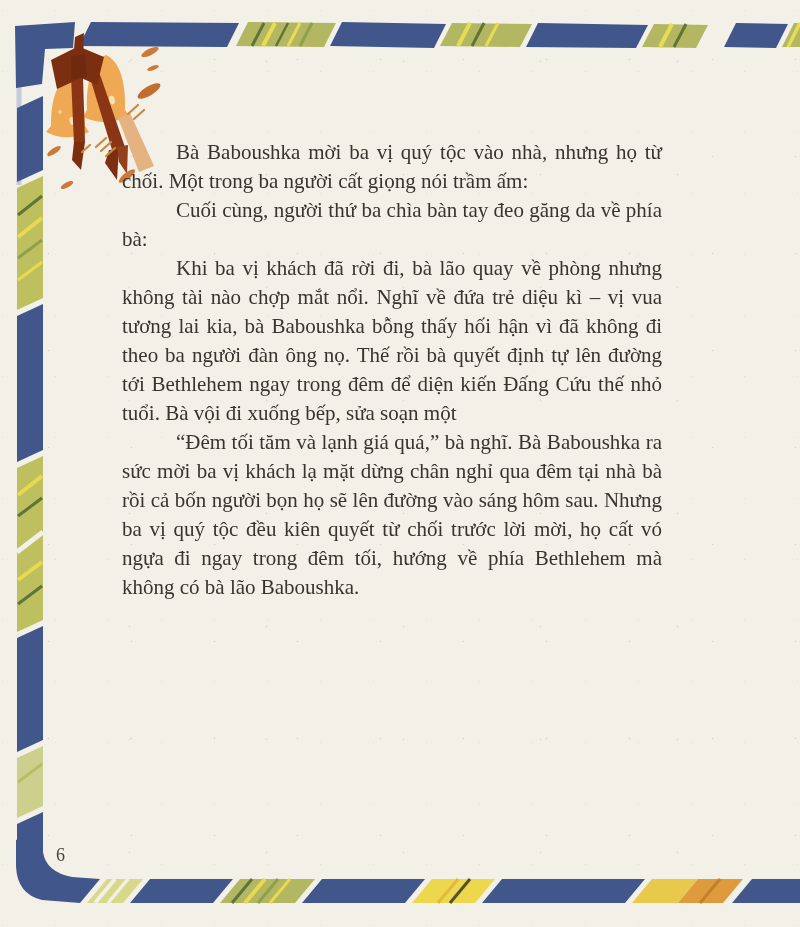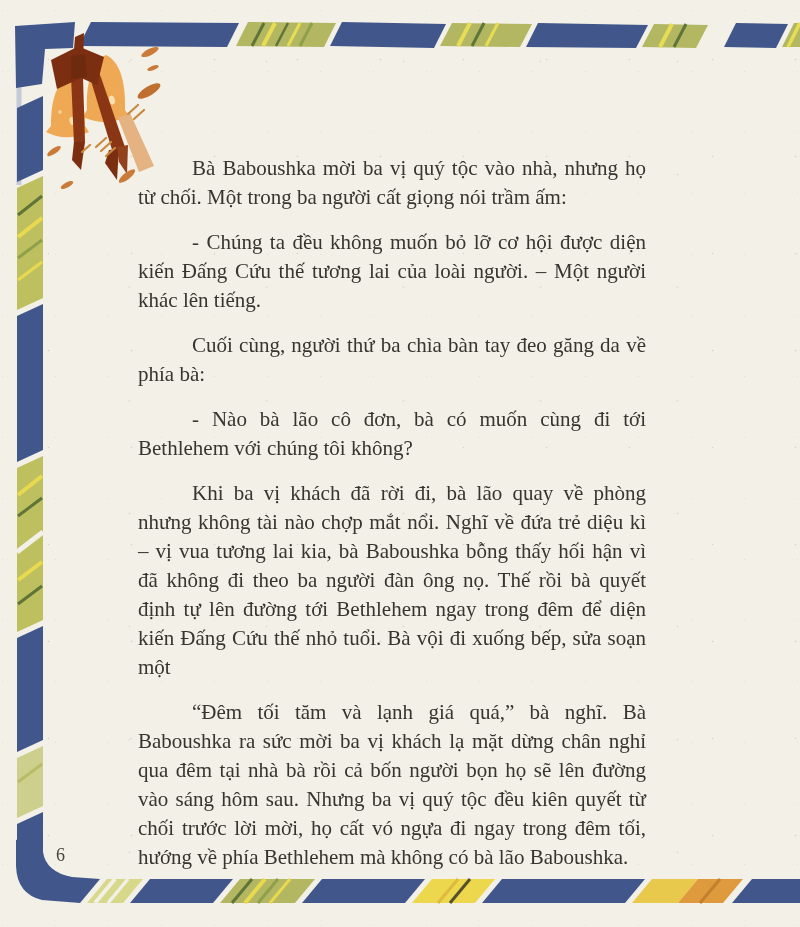--- a/index.html
+++ b/index.html
@@ -14,21 +14,21 @@
     background-position:7px 11px, 29px 41px, 61px 5px;
     font-family:"Liberation Serif","DejaVu Serif",serif;
   }
   .page{position:relative;width:800px;height:927px;}
   .border-art{position:absolute;left:0;top:0;width:800px;height:927px;pointer-events:none;}
   .text-block{
     position:absolute;left:122px;top:138px;width:540px;
     font-size:21px;line-height:29px;color:#383430;
     text-align:justify;text-justify:inter-word;
   }
-  .text-block p{margin:16px;text-indent:54px;}
+  .text-block p{margin:0;text-indent:54px;}
   .page-number{
     position:absolute;left:56px;top:845px;
     font-size:18px;color:#4a453e;
   }
 </style>
 </head>
 <body>
 
 <div class="page">
 
@@ -137,22 +137,20 @@
           <path d="M 101,151 L 111,142"></path>
           <path d="M 106,156 L 115,148"></path>
           <path d="M 82,152 L 90,145"></path>
         </g>
       </g>
     </g>
   </svg>
 
   <div class="text-block">
     <p>Bà Baboushka mời ba vị quý tộc vào nhà, nhưng họ từ chối. Một trong ba người cất giọng nói trầm ấm:</p>
-    <p>- Chúng ta đều không muốn bỏ lỡ cơ hội được diện kiến Đấng Cứu thế tương lai của loài người. – Một người khác lên tiếng.</p>
     <p>Cuối cùng, người thứ ba chìa bàn tay đeo găng da về phía bà:</p>
-    <p>- Nào bà lão cô đơn, bà có muốn cùng đi tới Bethlehem với chúng tôi không?</p>
     <p>Khi ba vị khách đã rời đi, bà lão quay về phòng nhưng không tài nào chợp mắt nổi. Nghĩ về đứa trẻ diệu kì – vị vua tương lai kia, bà Baboushka bỗng thấy hối hận vì đã không đi theo ba người đàn ông nọ. Thế rồi bà quyết định tự lên đường tới Bethlehem ngay trong đêm để diện kiến Đấng Cứu thế nhỏ tuổi. Bà vội đi xuống bếp, sửa soạn một</p>
     <p>“Đêm tối tăm và lạnh giá quá,” bà nghĩ. Bà Baboushka ra sức mời ba vị khách lạ mặt dừng chân nghỉ qua đêm tại nhà bà rồi cả bốn người bọn họ sẽ lên đường vào sáng hôm sau. Nhưng ba vị quý tộc đều kiên quyết từ chối trước lời mời, họ cất vó ngựa đi ngay trong đêm tối, hướng về phía Bethlehem mà không có bà lão Baboushka.</p>
   </div>
 
   <div class="page-number">6</div>
 
 </div>
 
 </body></html>

